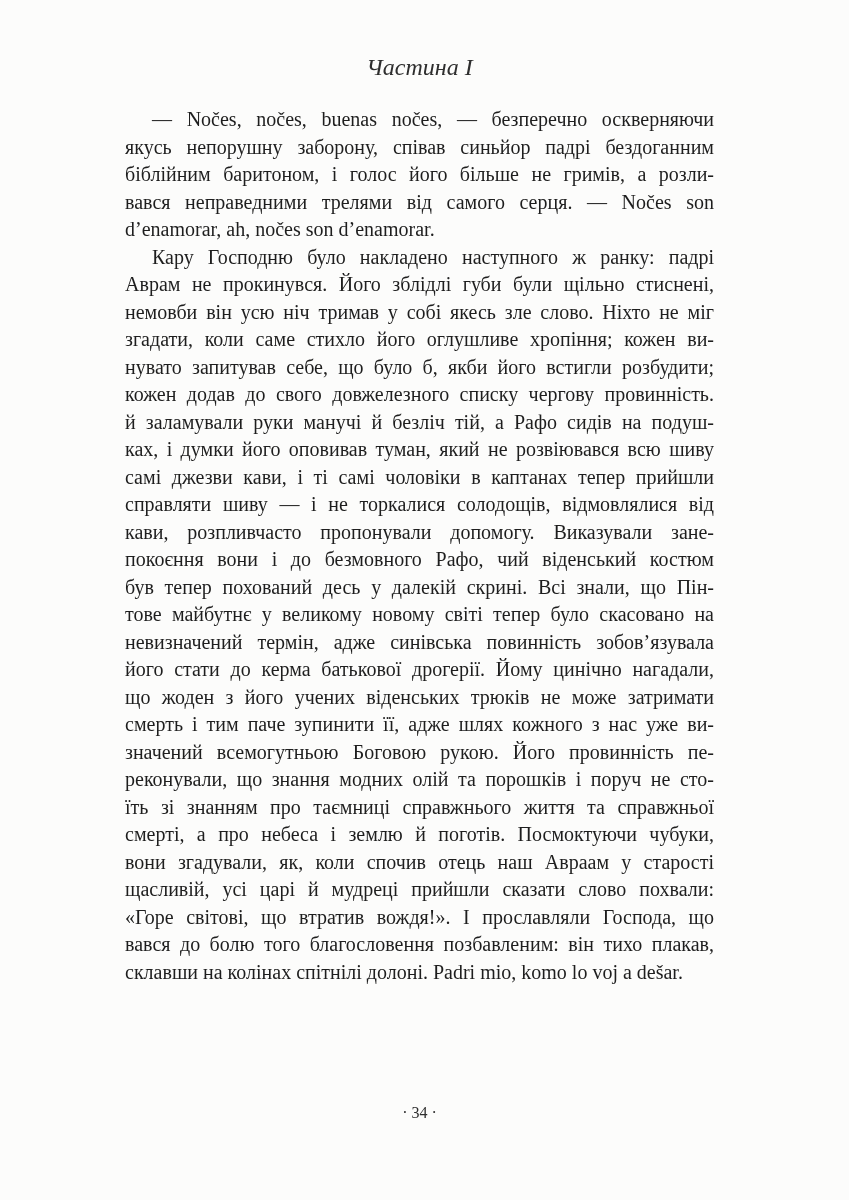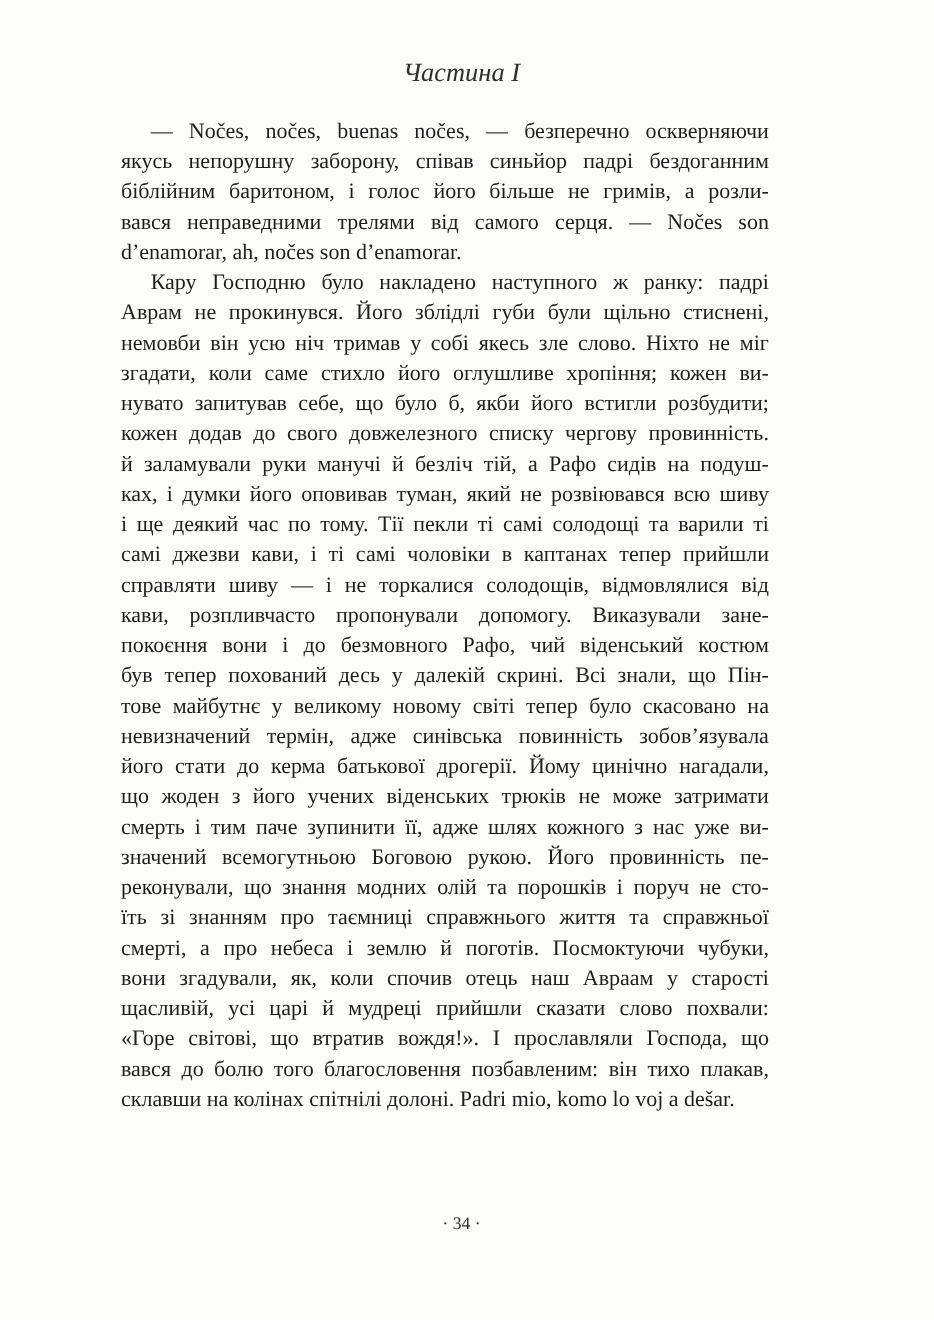--- a/index.html
+++ b/index.html
@@ -18,21 +18,21 @@
     position: absolute;
     top: 55px; left: 125px; width: 589px;
     text-align: center;
     font-style: italic;
     font-size: 24px;
     line-height: 24px;
     color: #2e2e2e;
   }
   .body-text {
     position: absolute;
-    top: 106px; left: 110px; width: 589px;
+    top: 106px; left: 125px; width: 589px;
     font-size: 20px;
     line-height: 27.5px;
     color: #1e1e1e;
   }
   .paragraph { margin: 0; }
   .line {
     text-align: justify;
     text-align-last: justify;
     white-space: normal;
   }
@@ -64,21 +64,20 @@
       </div>
       <div class="paragraph">
         <div class="line indent"><span>Кару Господню було накладено наступного ж ранку: падрі</span></div>
         <div class="line"><span>Аврам не прокинувся. Його зблідлі губи були щільно стиснені,</span></div>
         <div class="line"><span>немовби він усю ніч тримав у собі якесь зле слово. Ніхто не міг</span></div>
         <div class="line"><span>згадати, коли саме стихло його оглушливе хропіння; кожен ви-</span></div>
         <div class="line"><span>нувато запитував себе, що було б, якби його встигли розбудити;</span></div>
         <div class="line"><span>кожен додав до свого довжелезного списку чергову провинність.</span></div>
         <div class="line"><span>й заламували руки манучі й безліч </span><span class="it">тій</span><span>, а Рафо сидів на подуш-</span></div>
         <div class="line"><span>ках, і думки його оповивав туман, який не розвіювався всю </span><span class="it">шиву</span></div>
-        <div class="line"><span>і ще деякий час по тому. Тії пекли ті самі солодощі та варили ті</span></div>
         <div class="line"><span>самі джезви кави, і ті самі чоловіки в каптанах тепер прийшли</span></div>
         <div class="line"><span>справляти шиву — і не торкалися солодощів, відмовлялися від</span></div>
         <div class="line"><span>кави, розпливчасто пропонували допомогу. Виказували зане-</span></div>
         <div class="line"><span>покоєння вони і до безмовного Рафо, чий віденський костюм</span></div>
         <div class="line"><span>був тепер похований десь у далекій скрині. Всі знали, що Пін-</span></div>
         <div class="line"><span>тове майбутнє у великому новому світі тепер було скасовано на</span></div>
         <div class="line"><span>невизначений термін, адже синівська повинність зобов’язувала</span></div>
         <div class="line"><span>його стати до керма батькової дрогерії. Йому цинічно нагадали,</span></div>
         <div class="line"><span>що жоден з його учених віденських трюків не може затримати</span></div>
         <div class="line"><span>смерть і тим паче зупинити її, адже шлях кожного з нас уже ви-</span></div>

